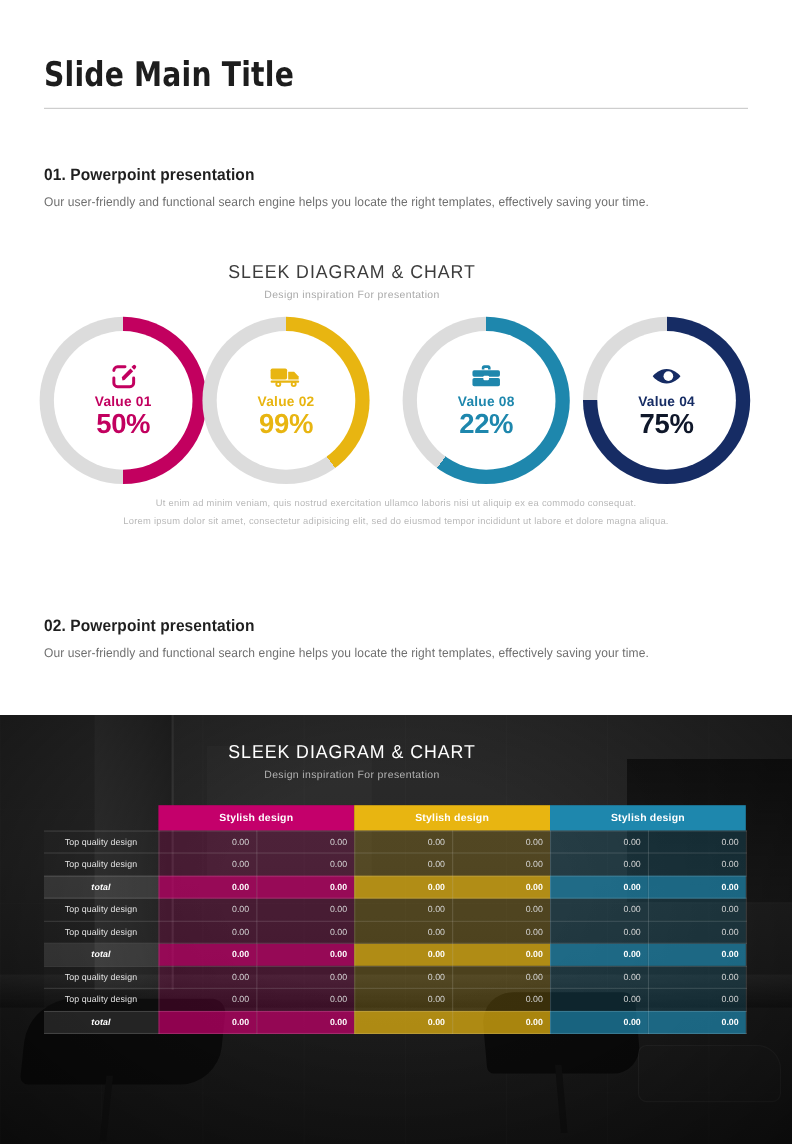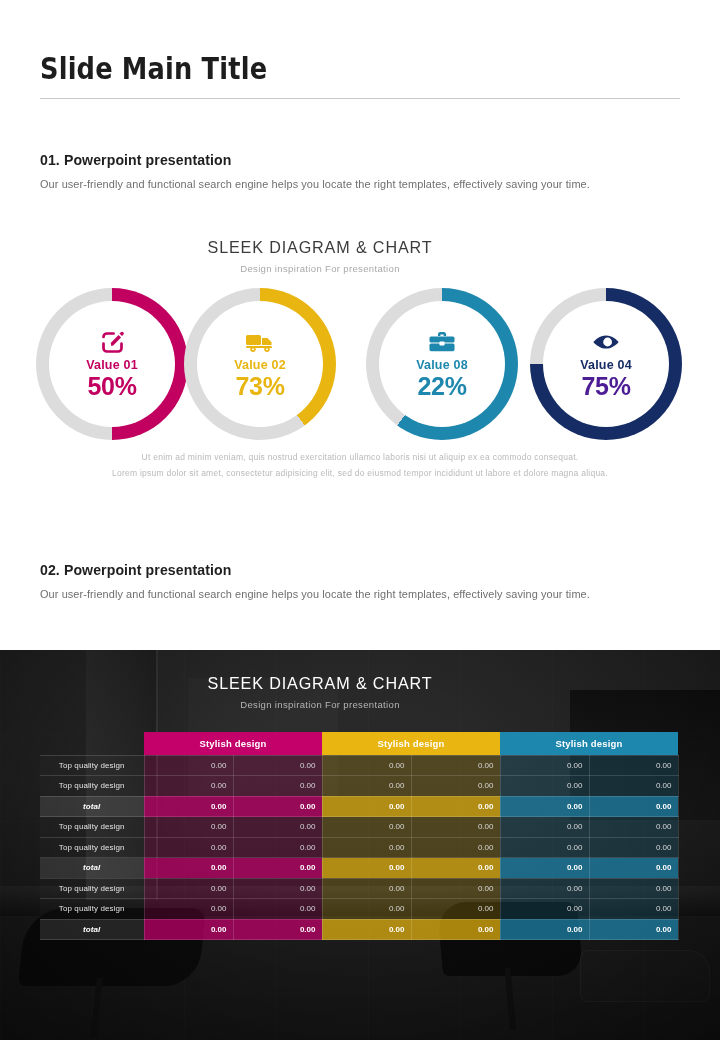--- a/index.html
+++ b/index.html
@@ -224,21 +224,21 @@
             <rect x="1" y="5" width="15" height="10" rx="1.6"></rect>
             <path d="M17 8h5.4l4.1 4.2V15H17z"></path>
             <rect x="1" y="16" width="26" height="1.9" rx="1"></rect>
             <circle cx="8" cy="19.2" r="2.7"></circle>
               <circle cx="22" cy="19.2" r="2.7"></circle>
             <circle cx="8" cy="19.2" r="1" fill="#ffffff"></circle>
               <circle cx="22" cy="19.2" r="1" fill="#ffffff"></circle>
           </svg>
         </div>
         <div class="d-label" style="color:#E8B511">Value 02</div>
-        <div class="d-pct" style="color:#E8B511">73%</div>
+        <div class="d-pct" style="color:#E8B511">99%</div>
       </div>
     </div>
 
     <div class="donut" style="left:366px">
       <div class="ring" id="ring2" style="background: conic-gradient(rgb(30, 135, 173) 0deg, rgb(30, 135, 173) 216deg, rgb(220, 220, 220) 216deg, rgb(220, 220, 220) 360deg);">
         <div class="ring-hole"></div>
       </div>
       <div class="donut-body">
         <div class="d-icon">
           <svg width="28" height="24" viewBox="0 0 28 24" fill="#1E87AD">
@@ -258,21 +258,21 @@
         <div class="ring-hole"></div>
       </div>
       <div class="donut-body">
         <div class="d-icon">
           <svg width="30" height="20" viewBox="0 0 30 20" fill="#162C64">
             <path d="M15 3.4c-6.2 0-11 4.4-12.6 6.6C4 12.2 8.8 16.6 15 16.6s11-4.4 12.6-6.6C26 7.8 21.2 3.4 15 3.4z"></path>
             <circle cx="16.6" cy="10" r="4.4" fill="#ffffff"></circle>
           </svg>
         </div>
         <div class="d-label" style="color:#162C64">Value 04</div>
-        <div class="d-pct" style="color:#4c1d95">75%</div>
+        <div class="d-pct" style="color:#0f172a">75%</div>
       </div>
     </div>
   </div>
 
   <div class="lorem">
     <div>Ut enim ad minim veniam, quis nostrud exercitation ullamco laboris nisi ut aliquip ex ea commodo consequat.</div>
     <div>Lorem ipsum dolor sit amet, consectetur adipisicing elit, sed do eiusmod tempor incididunt ut labore et dolore magna aliqua.</div>
   </div>
 
   <div class="sec-head" style="top:561px">

